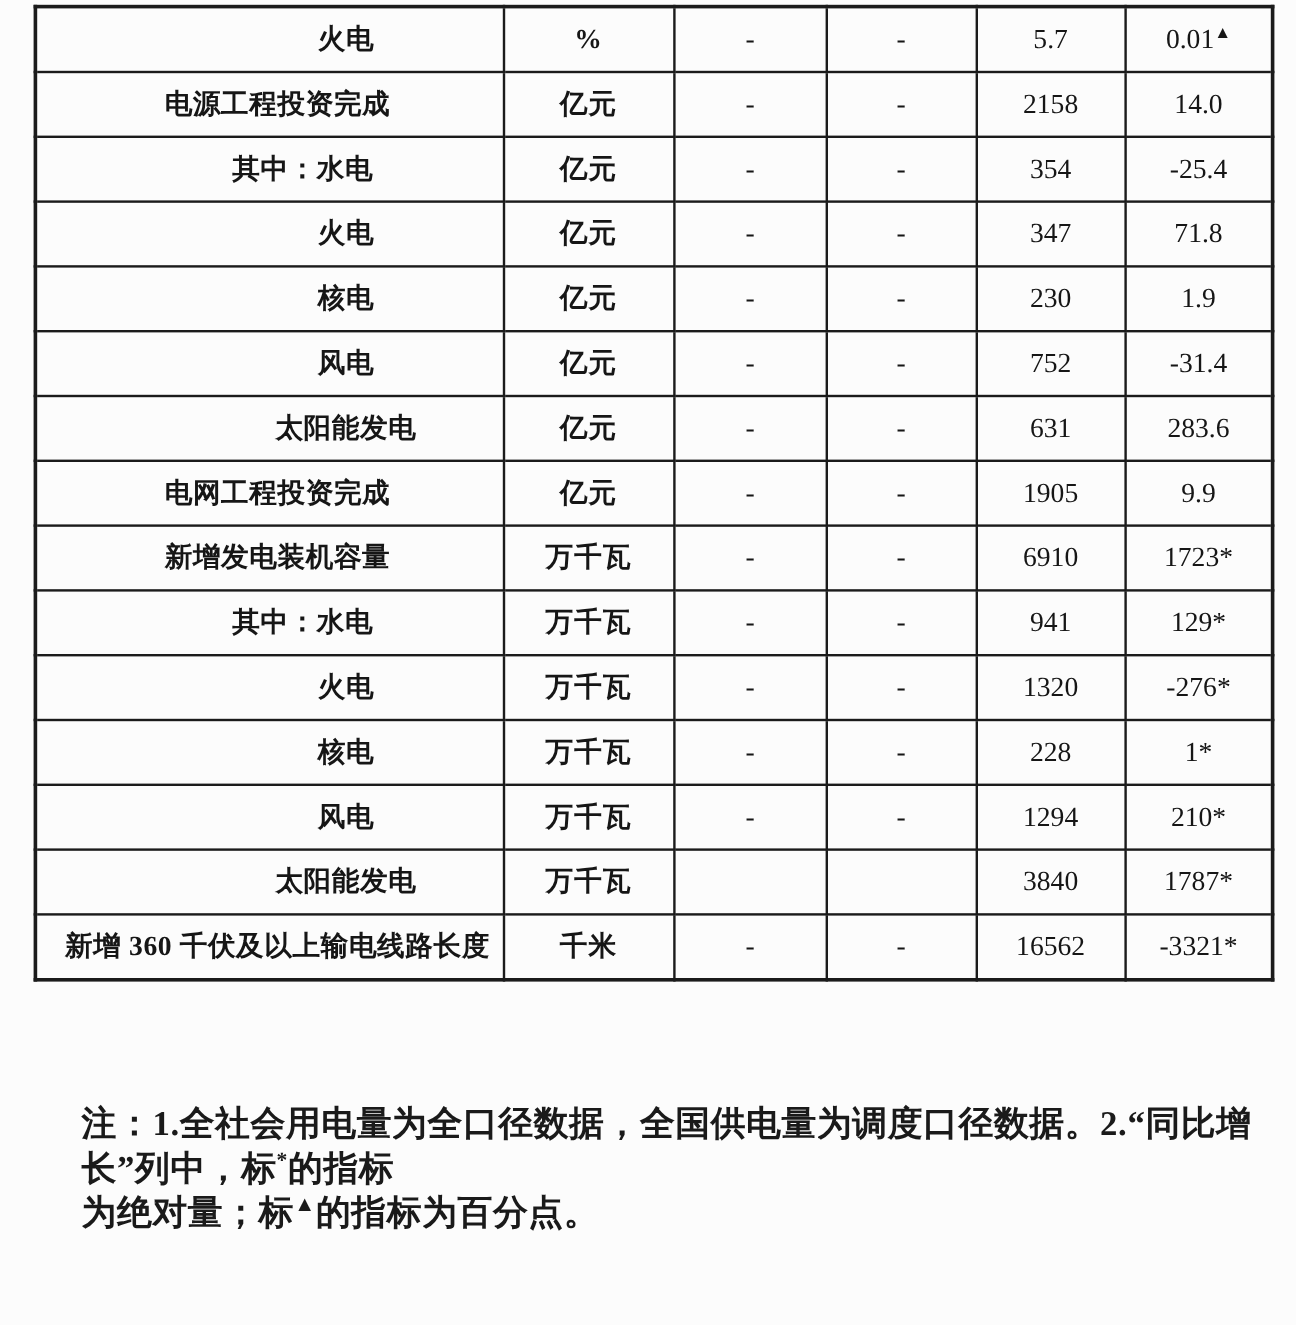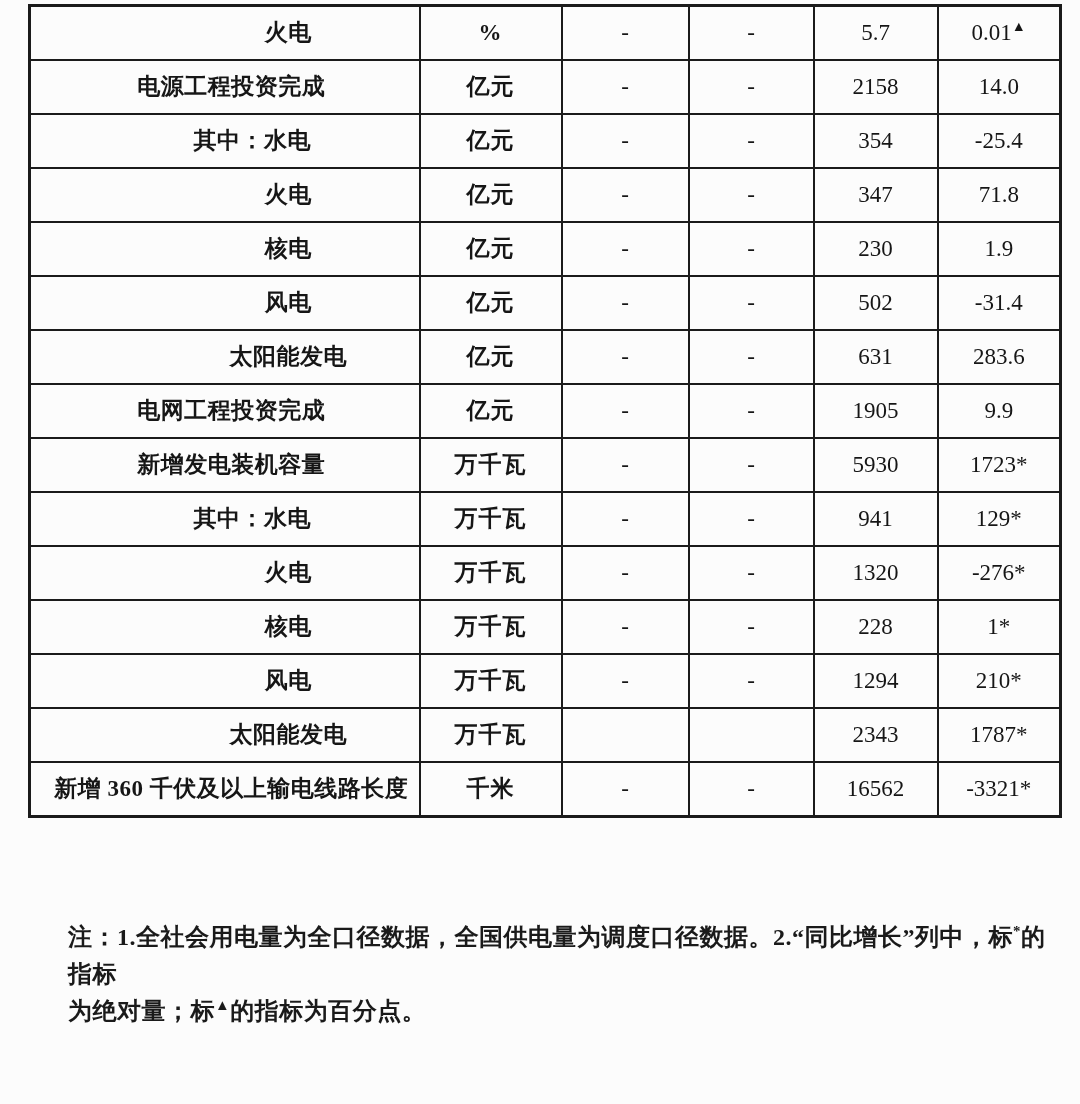--- a/index.html
+++ b/index.html
@@ -58,21 +58,21 @@
   td.cell-yoy sup, .note sup {
     font-size: 0.62em;
     vertical-align: super;
     line-height: 0;
   }
   .note {
     position: absolute;
     left: 68px;
     top: 919px;
     width: 980px;
-    font-size: 24px;
+    font-size: 29px;
     line-height: 37px;
     font-weight: 600;
     letter-spacing: 0.5px;
     white-space: pre-line;
     color: #1a1a1a;
   }
 </style>
 </head>
 <body>
 
@@ -131,21 +131,21 @@
       <td class="cell-dash">-</td>
       <td class="cell-value">230</td>
       <td class="cell-yoy">1.9</td>
     </tr>
 
     <tr>
       <td class="cell-indicator lvl-sub">风电</td>
       <td class="cell-unit">亿元</td>
       <td class="cell-dash">-</td>
       <td class="cell-dash">-</td>
-      <td class="cell-value">502</td>
+      <td class="cell-value">752</td>
       <td class="cell-yoy">-31.4</td>
     </tr>
 
     <tr>
       <td class="cell-indicator lvl-sub">太阳能发电</td>
       <td class="cell-unit">亿元</td>
       <td class="cell-dash">-</td>
       <td class="cell-dash">-</td>
       <td class="cell-value">631</td>
       <td class="cell-yoy">283.6</td>
@@ -158,21 +158,21 @@
       <td class="cell-dash">-</td>
       <td class="cell-value">1905</td>
       <td class="cell-yoy">9.9</td>
     </tr>
 
     <tr>
       <td class="cell-indicator lvl-top">新增发电装机容量</td>
       <td class="cell-unit">万千瓦</td>
       <td class="cell-dash">-</td>
       <td class="cell-dash">-</td>
-      <td class="cell-value">5930</td>
+      <td class="cell-value">6910</td>
       <td class="cell-yoy">1723*</td>
     </tr>
 
     <tr>
       <td class="cell-indicator lvl-mid">其中：水电</td>
       <td class="cell-unit">万千瓦</td>
       <td class="cell-dash">-</td>
       <td class="cell-dash">-</td>
       <td class="cell-value">941</td>
       <td class="cell-yoy">129*</td>
@@ -203,21 +203,21 @@
       <td class="cell-dash">-</td>
       <td class="cell-value">1294</td>
       <td class="cell-yoy">210*</td>
     </tr>
 
     <tr>
       <td class="cell-indicator lvl-sub">太阳能发电</td>
       <td class="cell-unit">万千瓦</td>
       <td class="cell-dash"></td>
       <td class="cell-dash"></td>
-      <td class="cell-value">2343</td>
+      <td class="cell-value">3840</td>
       <td class="cell-yoy">1787*</td>
     </tr>
 
 
     <tr>
       <td class="cell-indicator lvl-top">新增 360 千伏及以上输电线路长度</td>
       <td class="cell-unit">千米</td>
       <td class="cell-dash">-</td>
       <td class="cell-dash">-</td>
       <td class="cell-value">16562</td>

